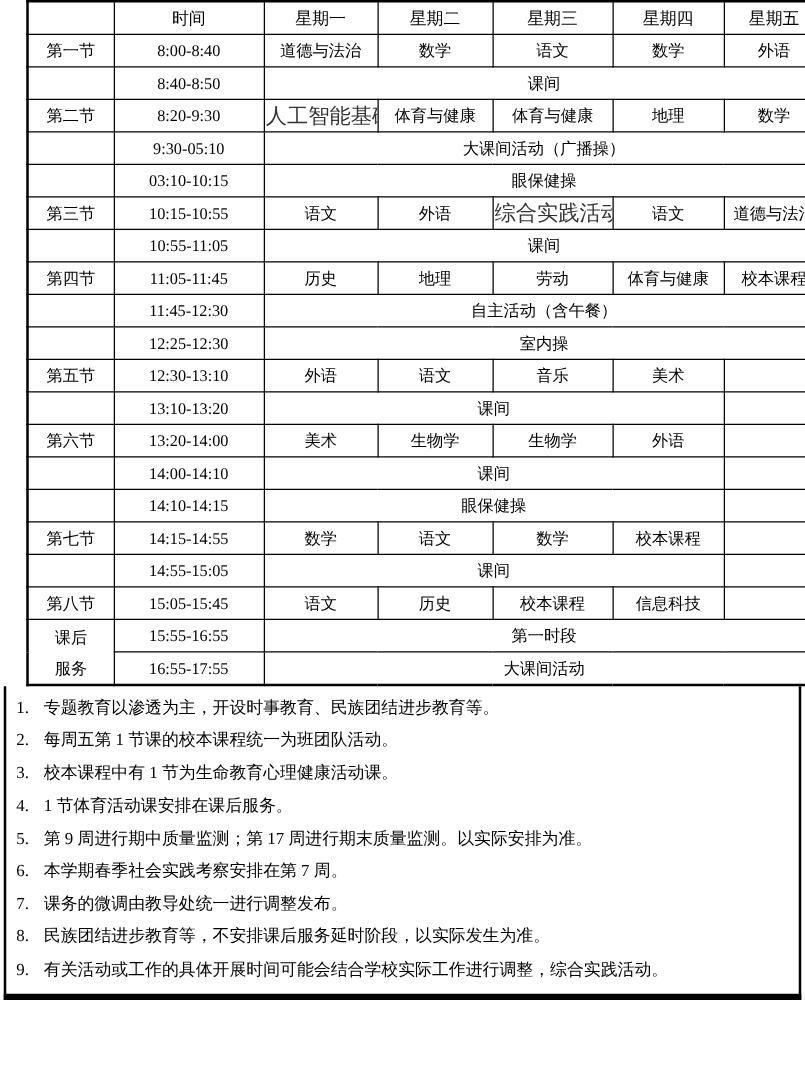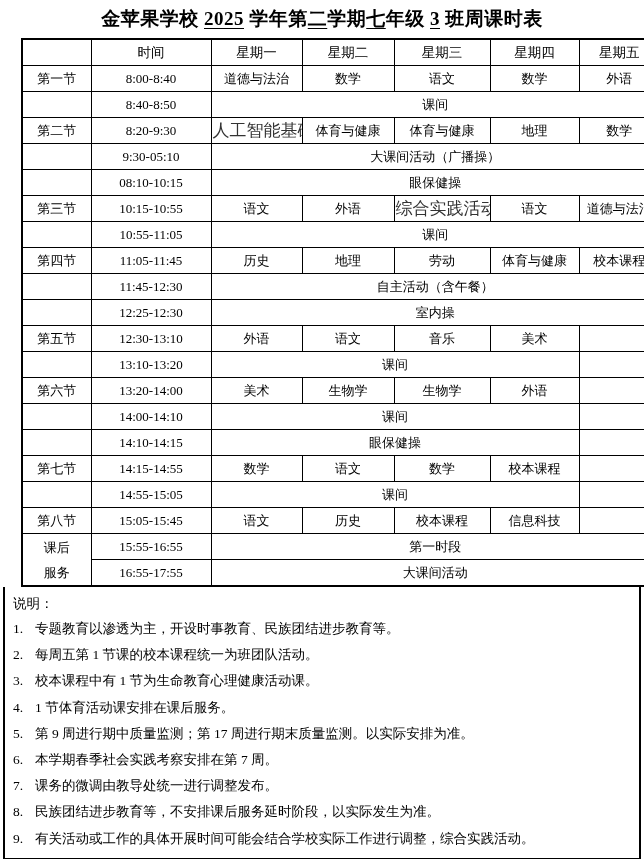--- a/index.html
+++ b/index.html
@@ -32,21 +32,20 @@
   .notes .heading{font-size:13.5px;line-height:25px;}
   .notes .item{display:flex;font-size:13.5px;line-height:26.2px;white-space:nowrap;}
   .notes .num{width:22px;flex:0 0 22px;}
   .notes .txt{flex:1;overflow:hidden;}
 </style>
 </head>
 <body>
 
 <div class="page">
 
-  <div class="title"><span>金苹果学校 </span><span class="u">2025</span><span> 学年第</span><span class="u">二</span><span>学期</span><span class="u">七</span><span>年级 </span><span class="u">3</span><span> 班周课时表</span></div>
 
   <table class="tt">
     <colgroup>
       <col style="width:69px">
         <col style="width:120px">
         <col style="width:91px">
       <col style="width:92px">
         <col style="width:96px">
         <col style="width:89px">
         <col style="width:81px">
@@ -89,21 +88,21 @@
       </tr>
 
       <tr>
         <td></td>
         <td>9:30-05:10</td>
         <td colspan="5">大课间活动（广播操）</td>
       </tr>
 
       <tr>
         <td></td>
-        <td>08:10-10:15</td>
+        <td>03:10-10:15</td>
         <td colspan="5">眼保健操</td>
       </tr>
 
       <tr>
         <td>第三节</td>
         <td>10:15-10:55</td>
         <td>语文</td>
         <td>外语</td>
         <td class="small">综合实践活动</td>
         <td>语文</td>
@@ -216,21 +215,20 @@
       </tr>
 
       <tr>
         <td>16:55-17:55</td>
         <td colspan="5">大课间活动</td>
       </tr>
     </tbody>
   </table>
 
   <div class="notes">
-    <div class="heading">说明：</div>
     <div class="item">
       <span class="num">1.</span>
       <span class="txt">专题教育以渗透为主，开设时事教育、民族团结进步教育等。</span>
     </div>
     <div class="item">
       <span class="num">2.</span>
       <span class="txt">每周五第 1 节课的校本课程统一为班团队活动。</span>
     </div>
     <div class="item">
       <span class="num">3.</span>

